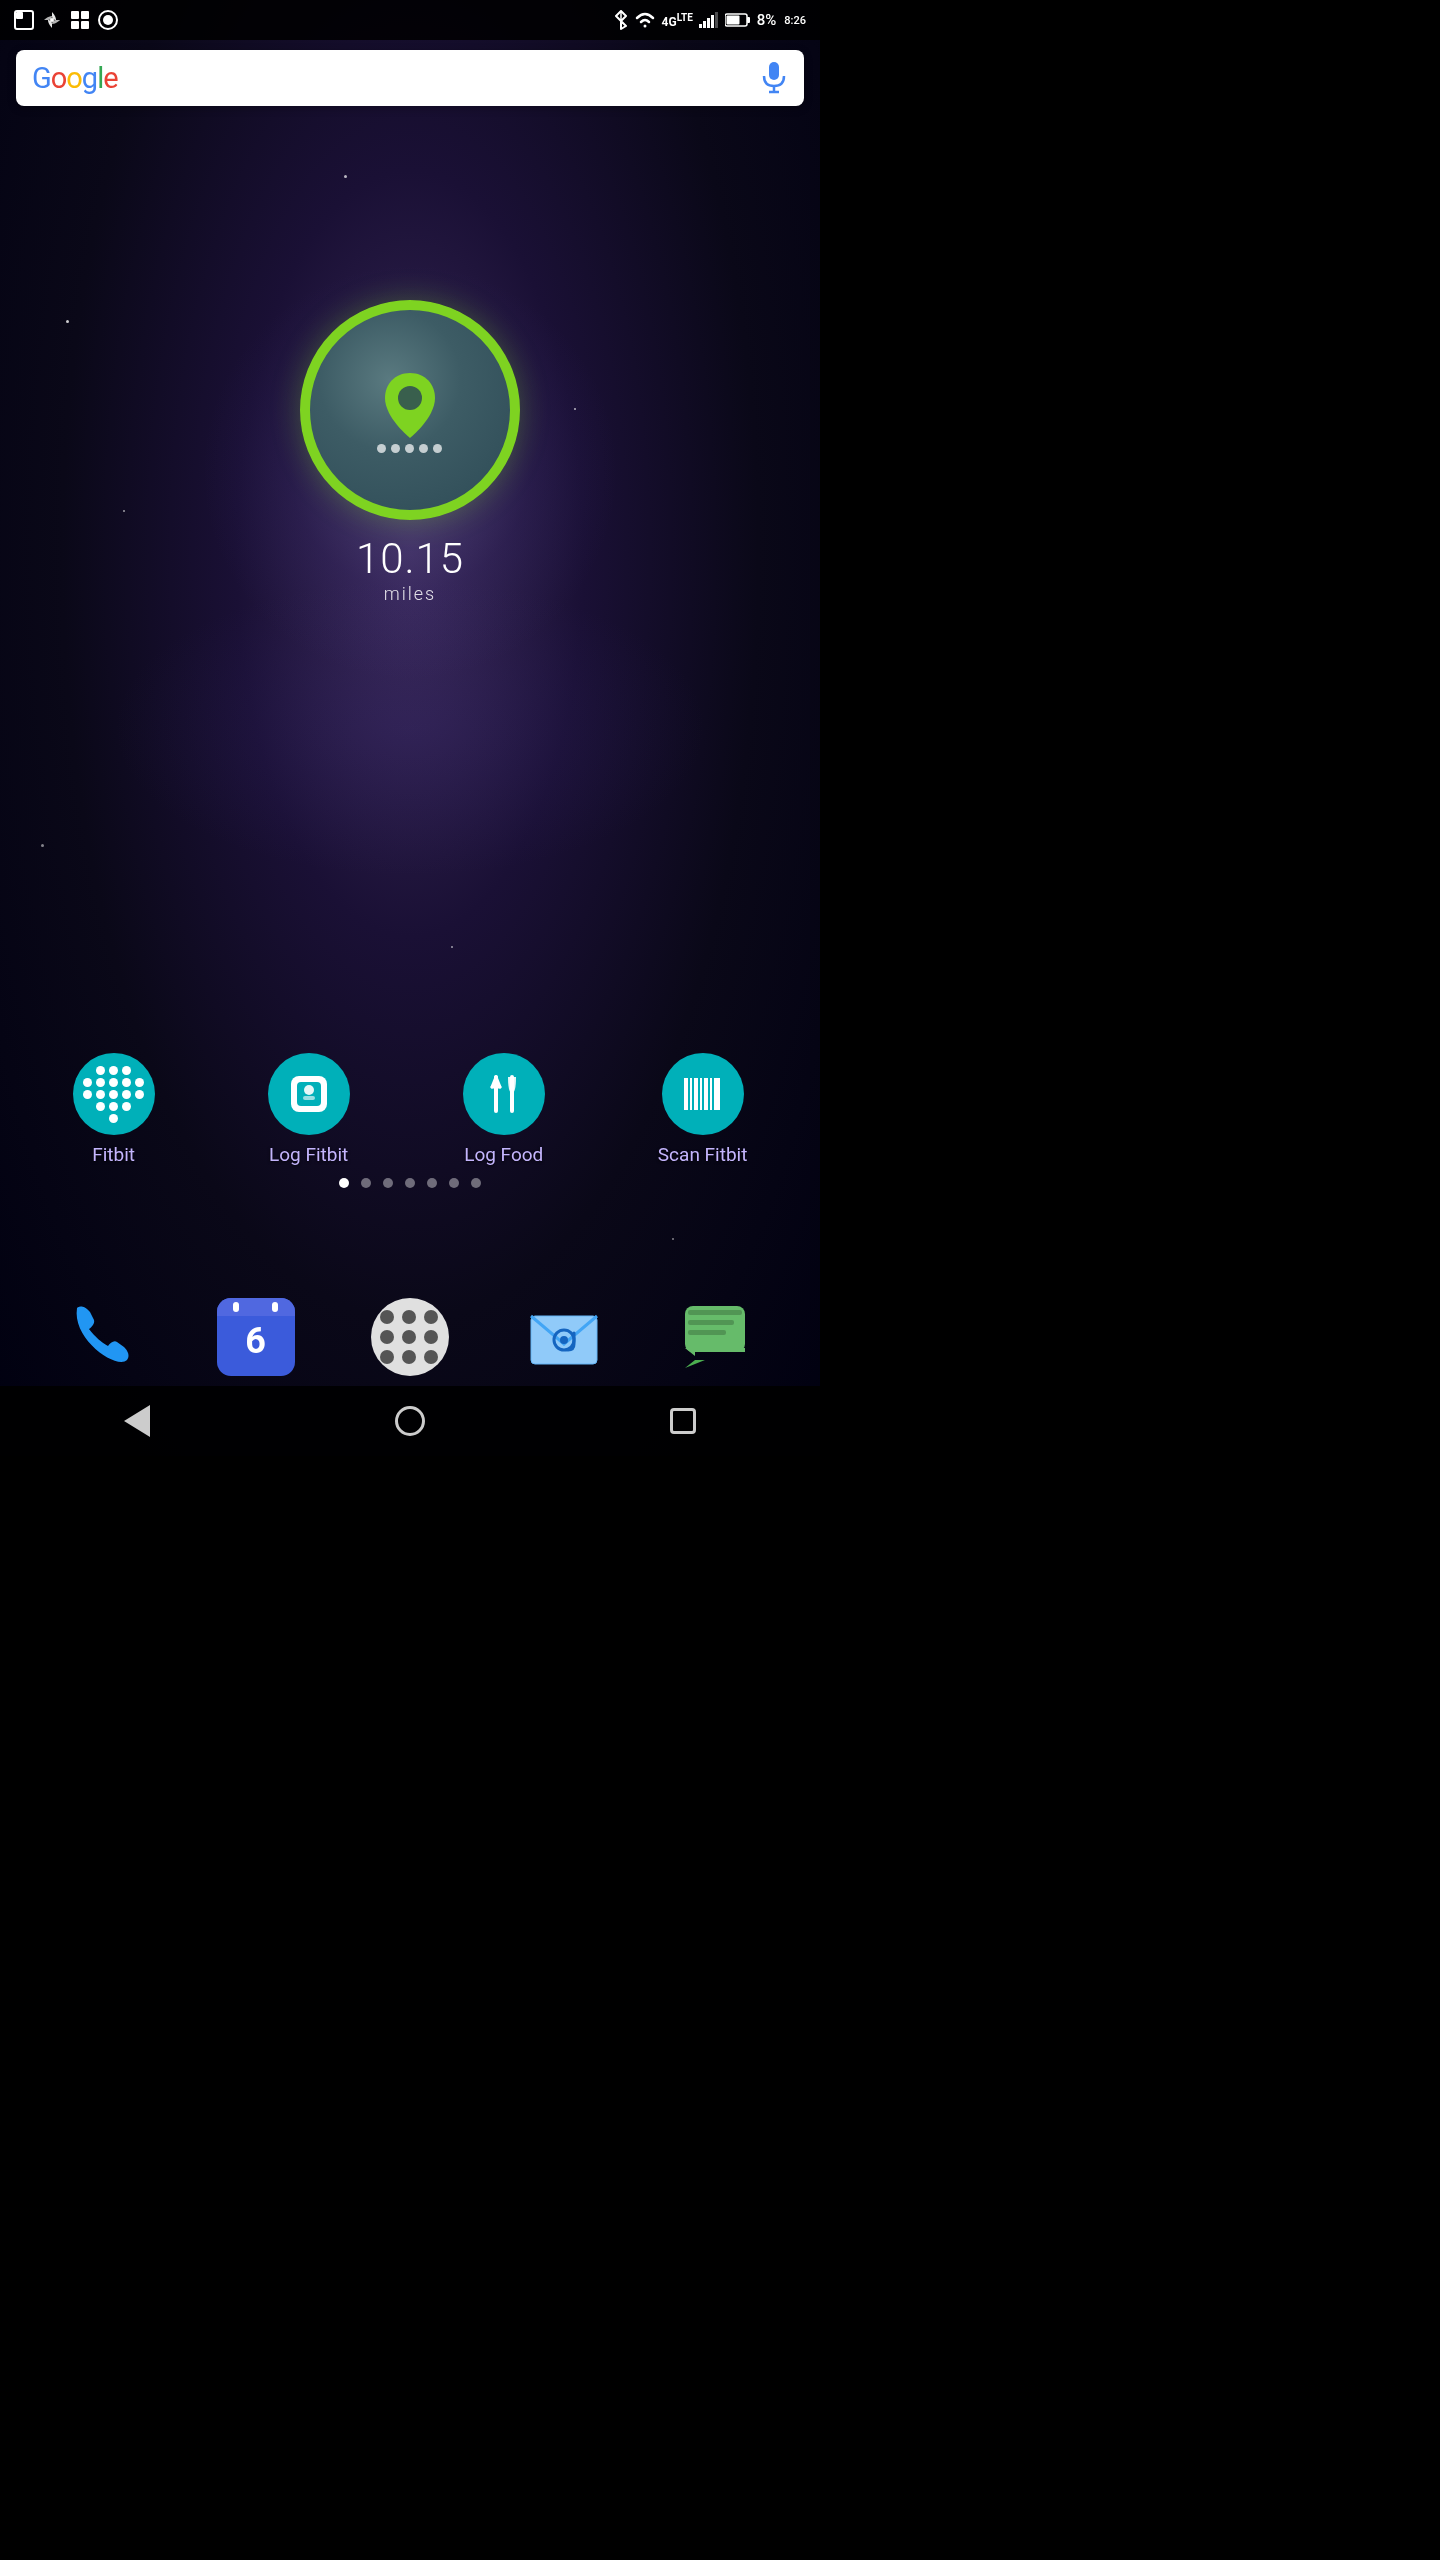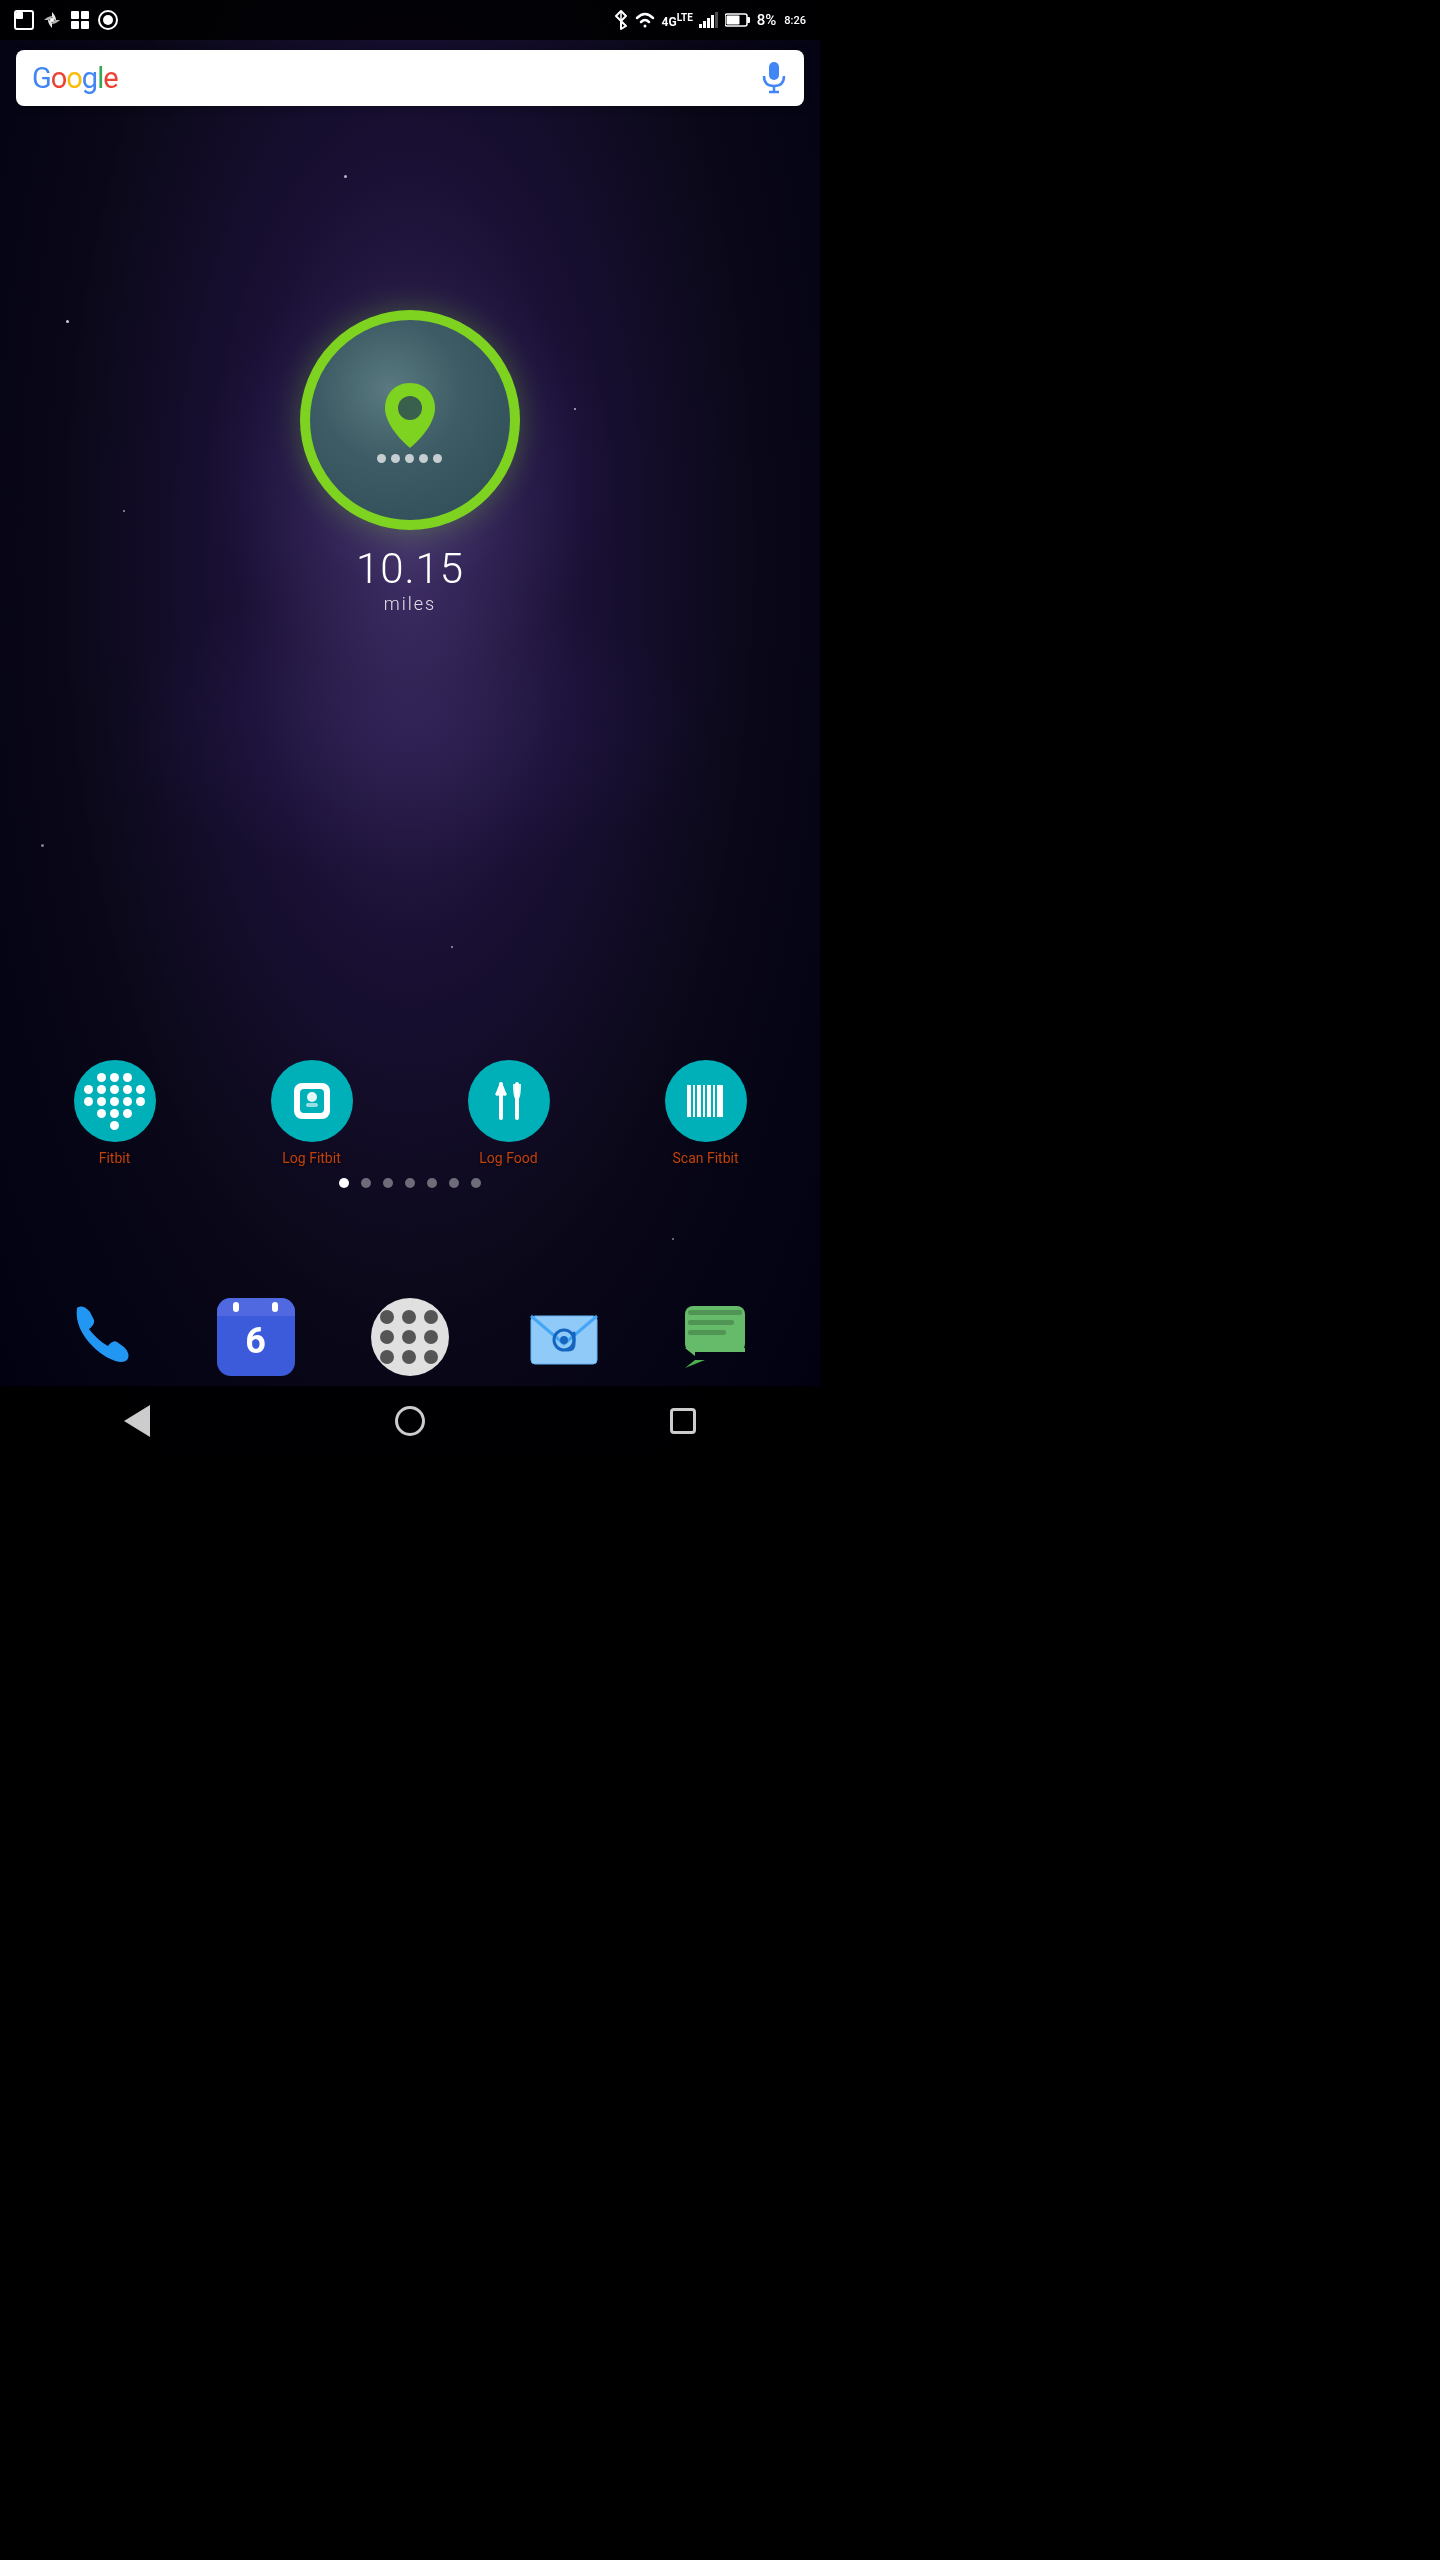--- a/index.html
+++ b/index.html
@@ -104,21 +104,21 @@
       width: 28px;
       height: 28px;
       display: flex;
       align-items: center;
       justify-content: center;
     }
 
     
     .fitbit-widget {
       position: absolute;
-      top: 310px;
+      top: 300px;
       left: 50%;
       transform: translateX(-50%);
       display: flex;
       flex-direction: column;
       align-items: center;
       z-index: 10;
     }
     .fitbit-circle {
       width: 220px;
       height: 220px;
@@ -166,22 +166,22 @@
     }
     .app-icon {
       width: 82px;
       height: 82px;
       border-radius: 50%;
       display: flex;
       align-items: center;
       justify-content: center;
     }
     .app-label {
-      color: #c2410c;
-      font-size: 14px;
+      color: #c4b5fd;
+      font-size: 19px;
       text-align: center;
       text-shadow: 0 1px 3px rgba(0,0,0,0.8);
     }
 
     
     .icon-fitbit { background: #00B0B9; }
     .fitbit-grid {
       display: grid;
       grid-template-columns: repeat(5, 10px);
       gap: 3px;

